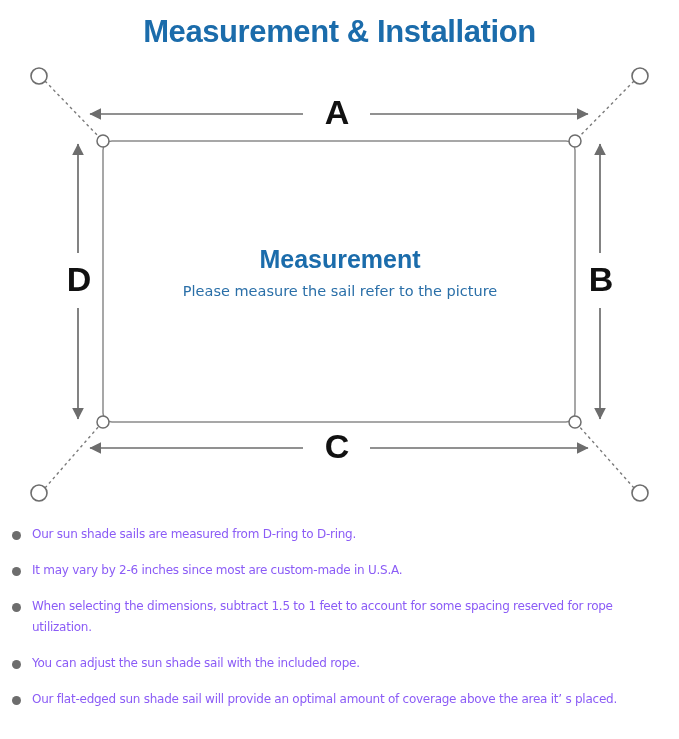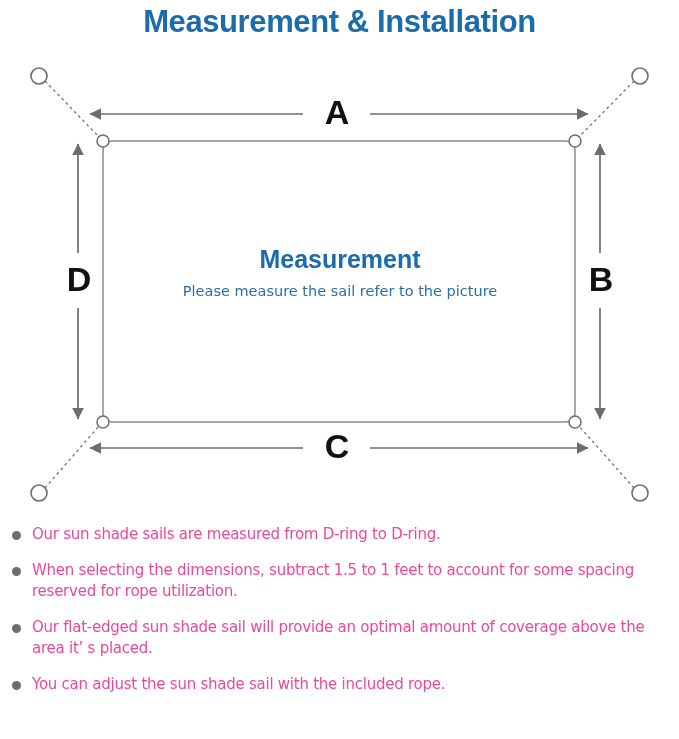--- a/index.html
+++ b/index.html
@@ -22,21 +22,21 @@
     left: 0;
     top: 0;
     width: 679px;
     text-align: center;
     font-family: "Liberation Sans", sans-serif;
     font-weight: bold;
     font-size: 31px;
     letter-spacing: -0.4px;
     color: #1b6cab;
     line-height: 40px;
-    padding-top: 2px;
+    padding-top: 12px;
     white-space: nowrap;
   }
 
   
   #diagram {
     position: absolute;
     left: 0;
     top: 48px;
     width: 679px;
     height: 470px;
@@ -86,23 +86,23 @@
     width: 9px;
     height: 9px;
     border-radius: 50%;
     background: #6d6d6d;
     margin-top: 7px;
     margin-right: 11px;
   }
   .note-text {
     flex: 1 1 auto;
     font-family: "DejaVu Sans", sans-serif;
-    font-size: 15px;
+    font-size: 12px;
     line-height: 21px;
-    color: #ec4899;
+    color: #8b5cf6;
     letter-spacing: -0.25px;
   }
 </style>
 </head>
 <body>
 
 <div id="title">Measurement &amp; Installation</div>
 
 <div id="diagram">
   <svg width="679" height="470" viewBox="0 0 679 470" xmlns="http://www.w3.org/2000/svg">
@@ -169,29 +169,33 @@
   </svg>
 </div>
 
 <div id="notes">
 
   <div class="note-row">
     <span class="note-bullet"></span>
     <span class="note-text">Our sun shade sails are measured from D-ring to D-ring.</span>
   </div>
 
+  <div class="note-row">
+    <span class="note-bullet"></span>
+    <span class="note-text">It may vary by 2-6 inches since most are custom-made in U.S.A.</span>
+  </div>
 
   <div class="note-row">
     <span class="note-bullet"></span>
     <span class="note-text">When selecting the dimensions, subtract 1.5 to 1 feet to account for some spacing reserved for rope utilization.</span>
   </div>
 
   <div class="note-row">
     <span class="note-bullet"></span>
+    <span class="note-text">You can adjust the sun shade sail with the included rope.</span>
+  </div>
+
+  <div class="note-row">
+    <span class="note-bullet"></span>
     <span class="note-text">Our flat-edged sun shade sail will provide an optimal amount of coverage above the area it’ s placed.</span>
   </div>
 
-  <div class="note-row">
-    <span class="note-bullet"></span>
-    <span class="note-text">You can adjust the sun shade sail with the included rope.</span>
-  </div>
-
 </div>
 
 </body></html>

